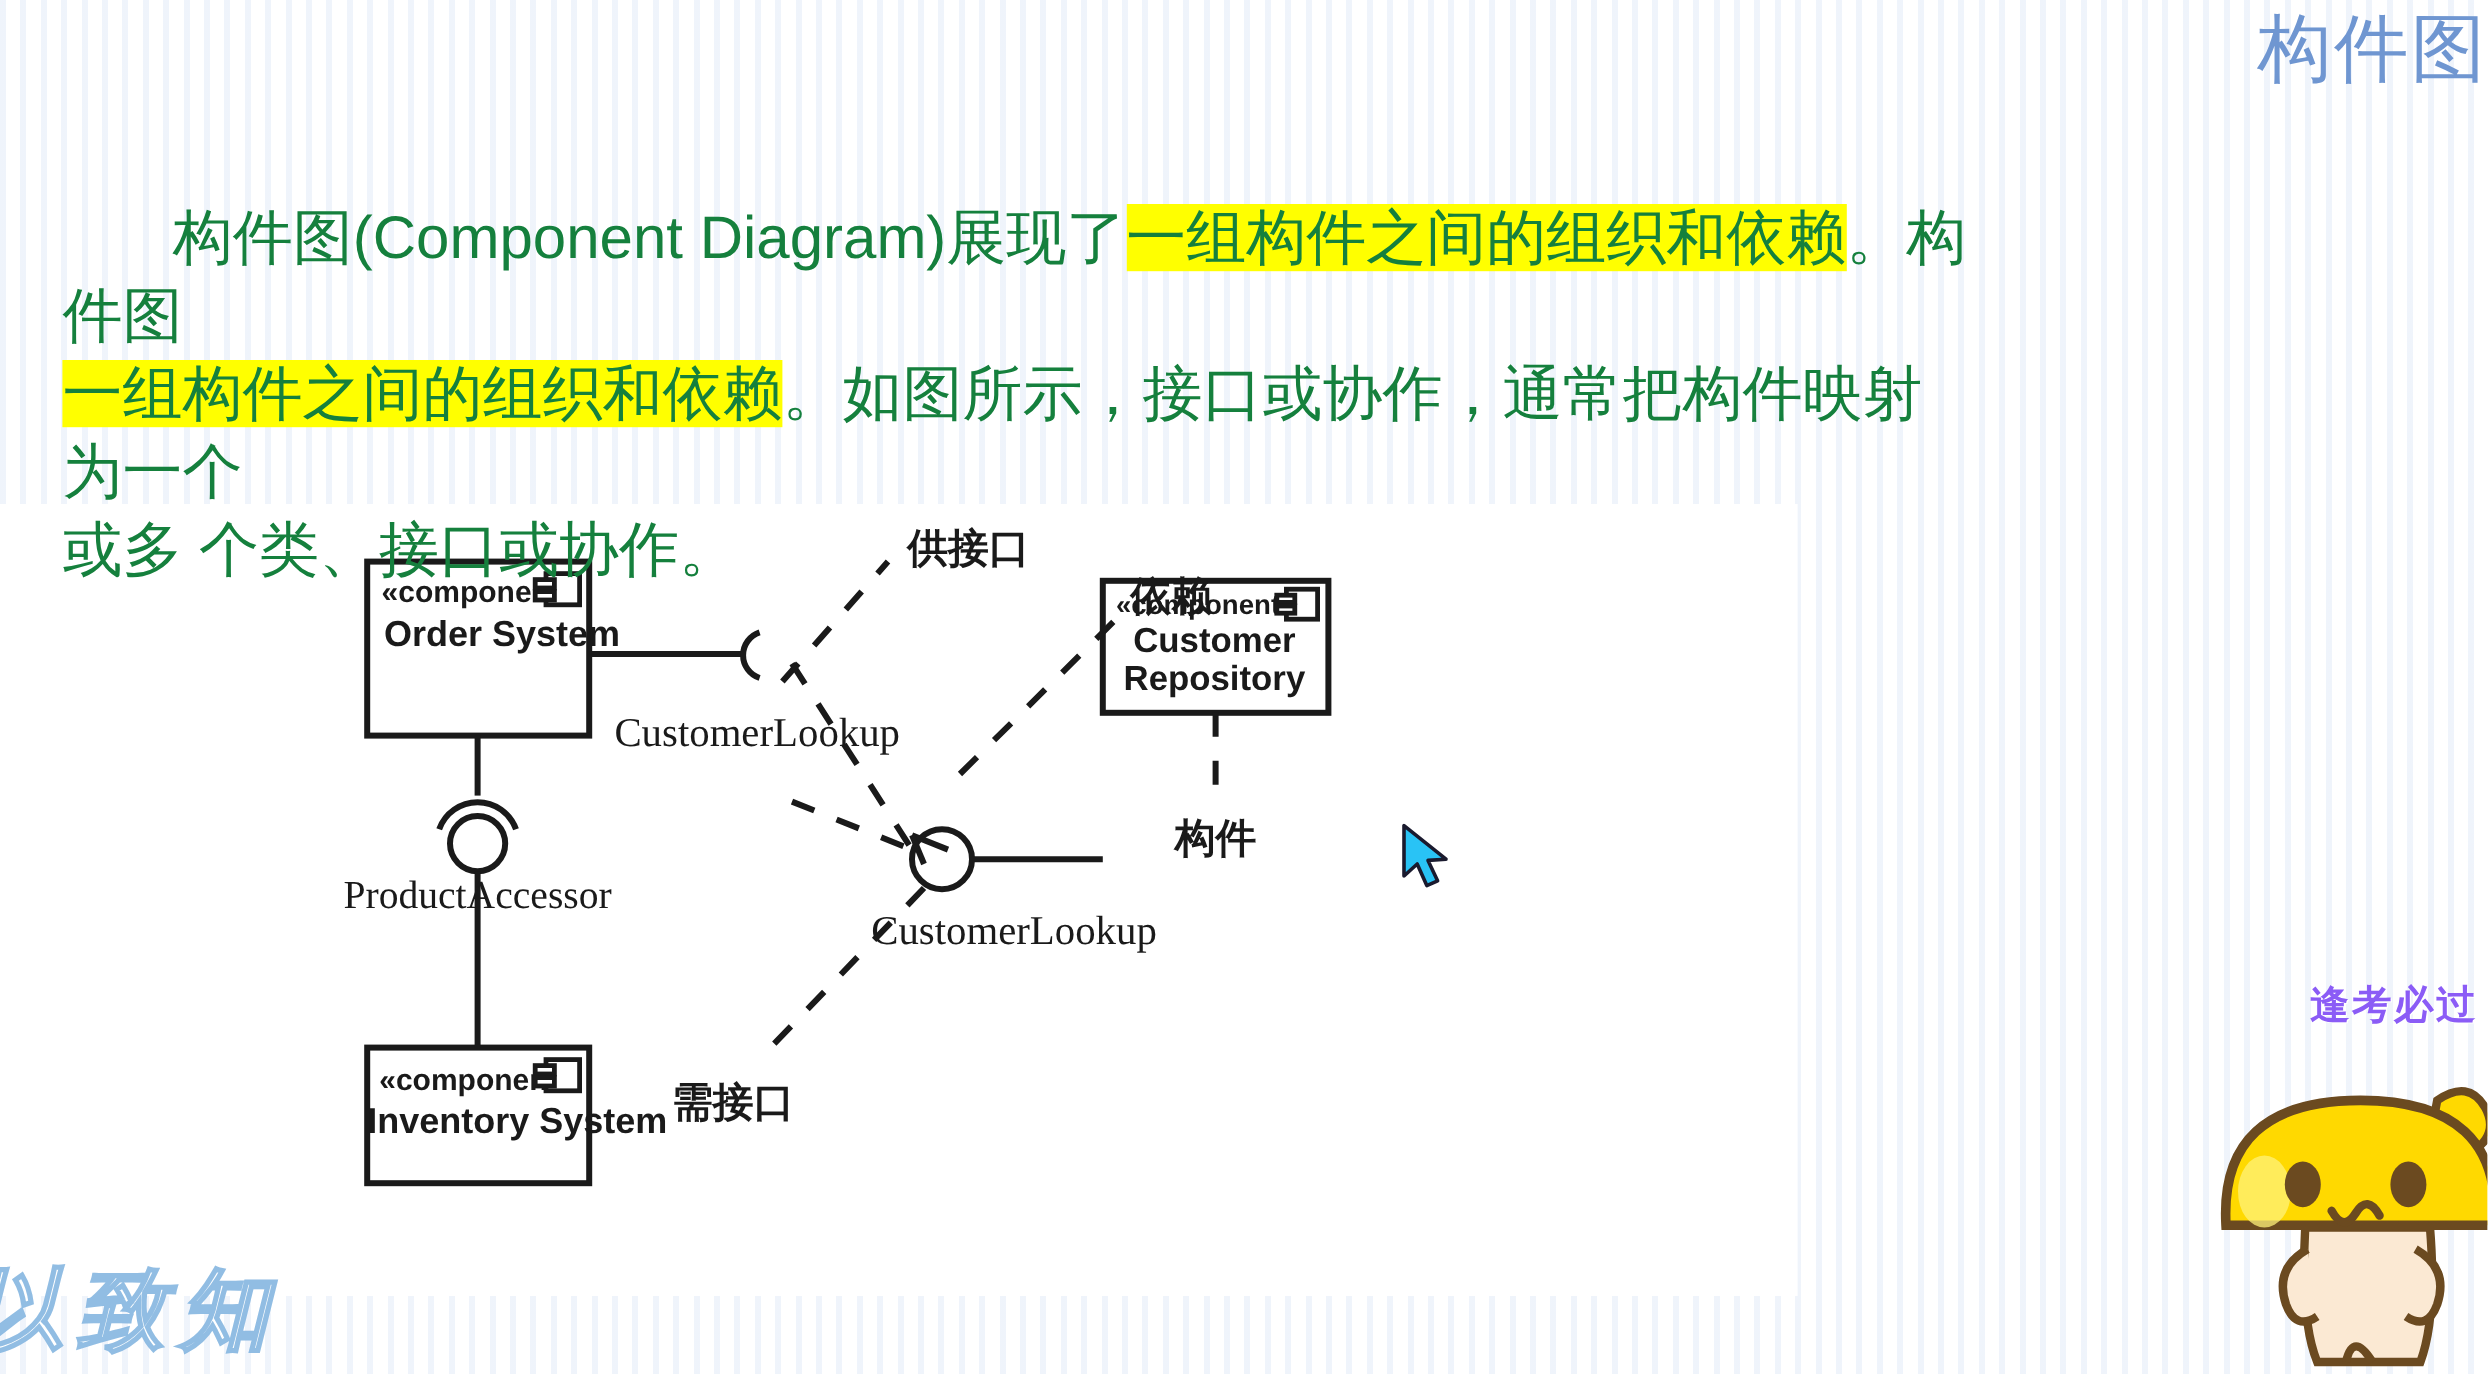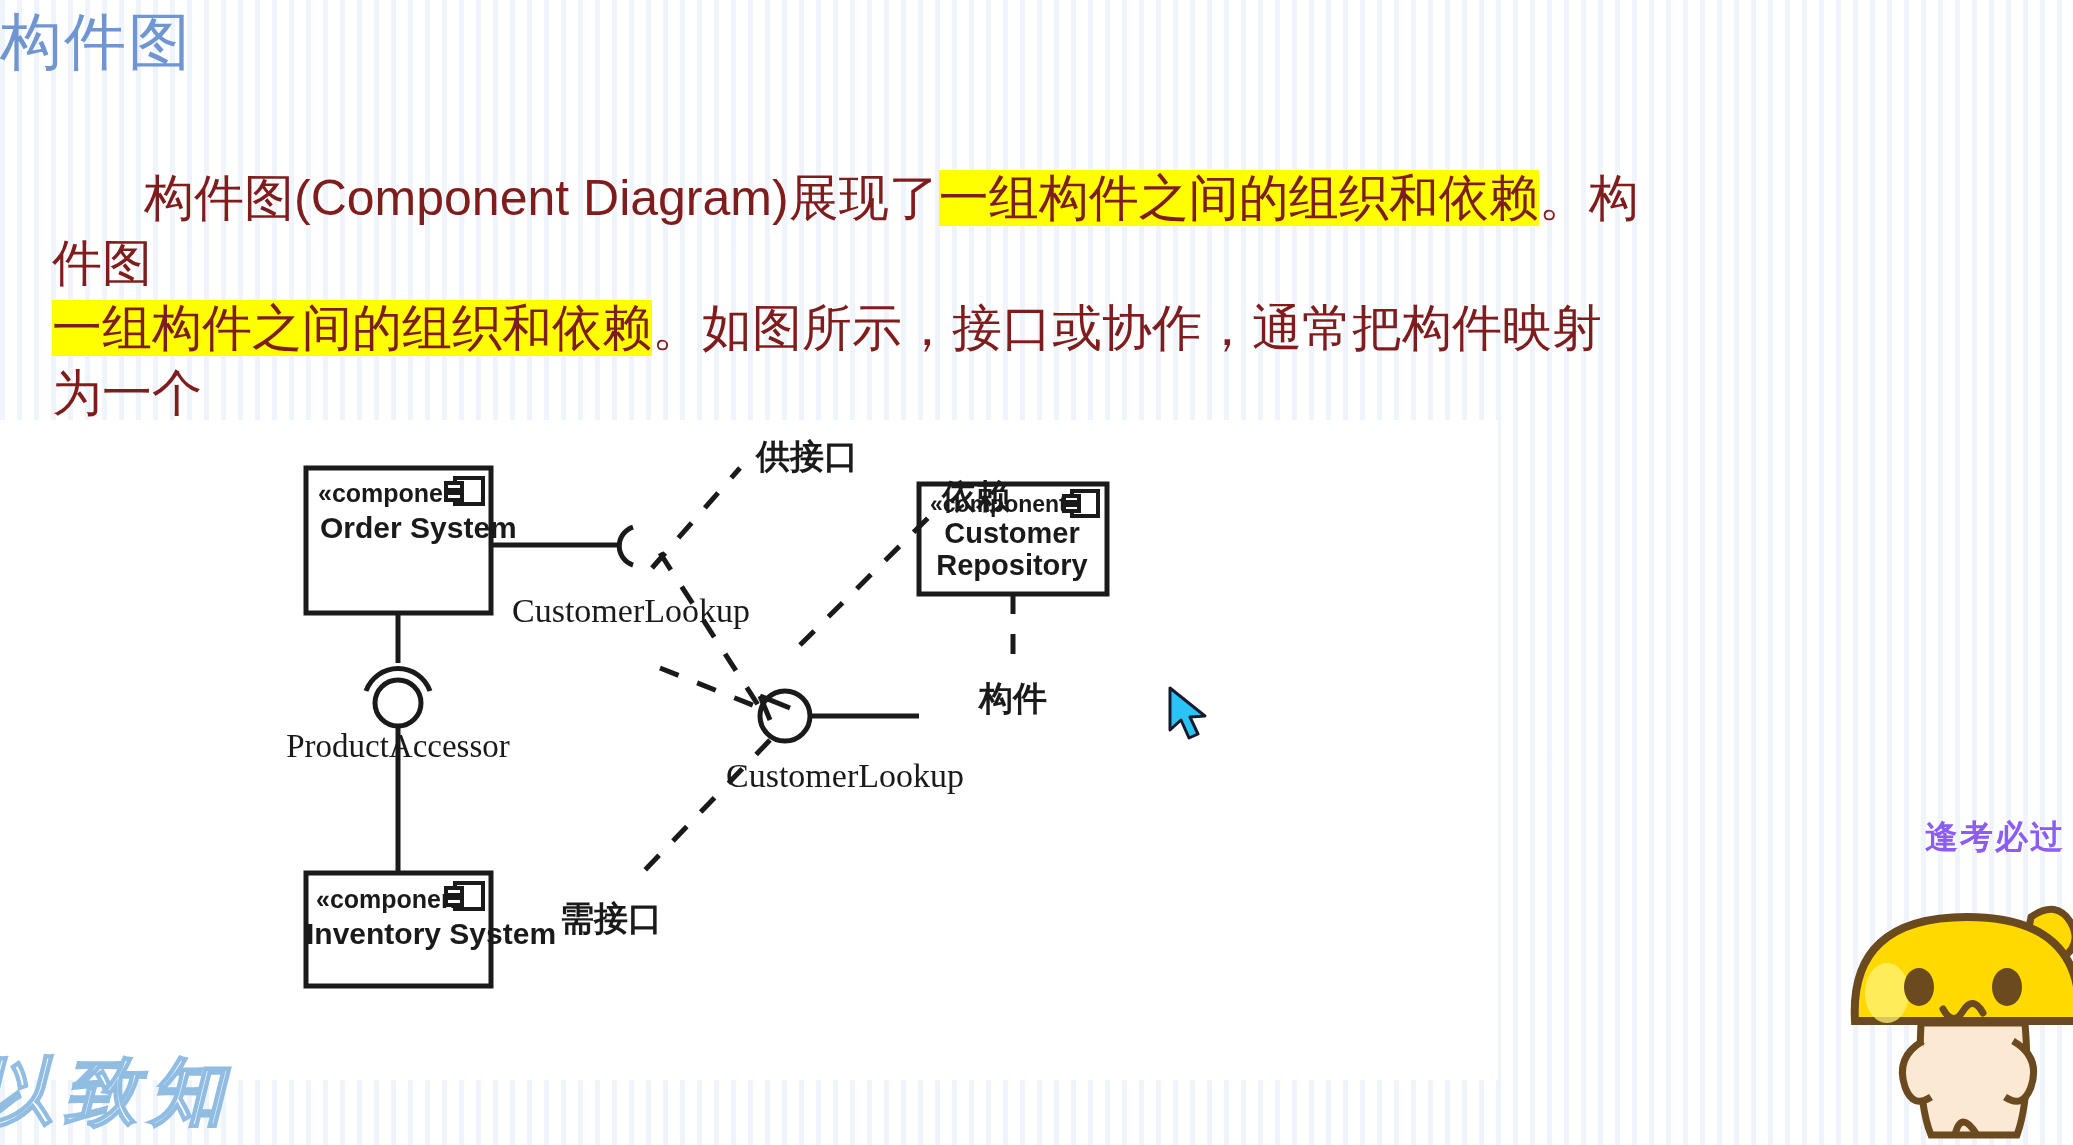--- a/index.html
+++ b/index.html
@@ -41,39 +41,39 @@
     content:"";
     position:absolute; left:0; top:0; right:0; bottom:0;
     background: rgba(255,255,255,0.45);
   }
 
   
   #page-title {
     position: absolute;
     left: 0; top: 6px;
     width: 2073px;
-    text-align: left;
+    text-align: right;
     font-family: "Liberation Sans", "DejaVu Sans", sans-serif;
     font-size: 62px;
     line-height: 72px;
     color: #6f96d1;
     letter-spacing: 2px;
     z-index: 5;
   }
 
   
   #body-text {
     position: absolute;
     left: 52px; top: 166px;
     width: 1590px;
     z-index: 5;
     font-family: "Liberation Sans", "DejaVu Sans", sans-serif;
     font-size: 50px;
     line-height: 65px;
-    color: #7f1d1d;
+    color: #15803d;
     letter-spacing: 0px;
   }
   #body-text .indent { display:inline-block; width: 92px; }
   .hl { background-color: #ffff00; }
 
   
   #diagram-wrap {
     position: absolute;
     left: 0px; top: 420px;
     width: 1500px; height: 660px;
@@ -160,21 +160,21 @@
   }
 </style>
 </head>
 <body>
 
 <div id="paper-bg"></div>
 
 <div id="page-title">构件图</div>
 
 <div id="body-text">
-  <span class="indent"></span><span>构件图(Component Diagram)展现了</span><span class="hl">一组构件之间的组织和依赖</span><span>。构件图</span><br><span class="hl">一组构件之间的组织和依赖</span><span>。如图所示，接口或协作，通常把构件映射为一个</span><br>
+  <span class="indent"></span><span>构件图(Component Diagram)展现了</span><span class="hl">一组构件之间的组织和依赖</span><span>。构件图</span><br><span class="hl">一组构件之间的组织和依赖</span><span>。如图所示，接口或协作，通常把构件映射为一个</span><br><span>或多 个类、接口或协作。</span>
 </div>
 
 <div id="diagram-wrap">
   <div id="diagram-white"></div>
   <svg id="diagram-svg" width="1500" height="660" viewBox="0 0 1500 660">
 
     <g>
       <rect class="dg-box" x="306" y="48" width="185" height="145"></rect>
       <text class="dg-text-sans" x="318" y="82" font-size="25" font-weight="bold">«component»</text>
 

